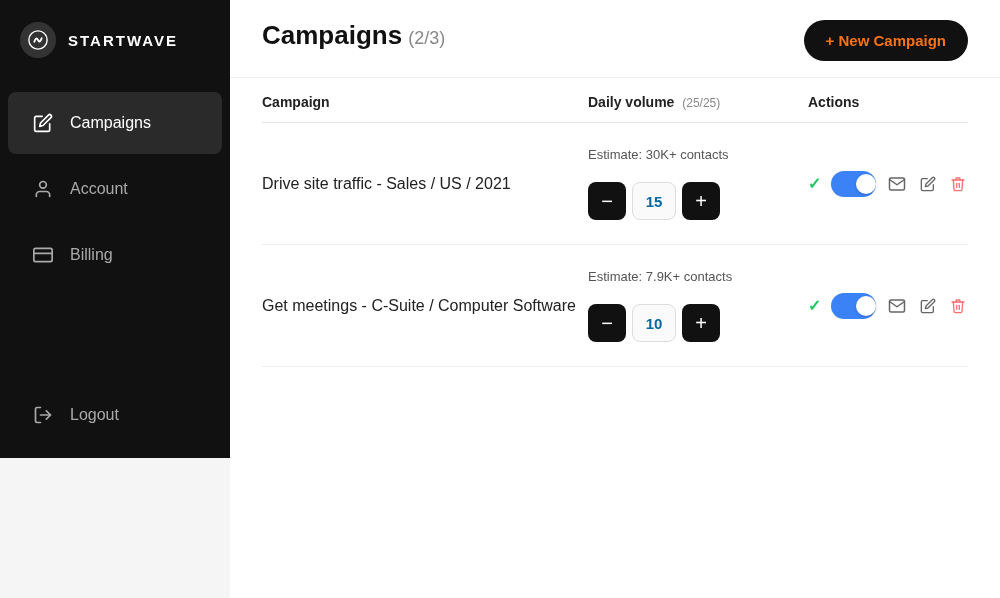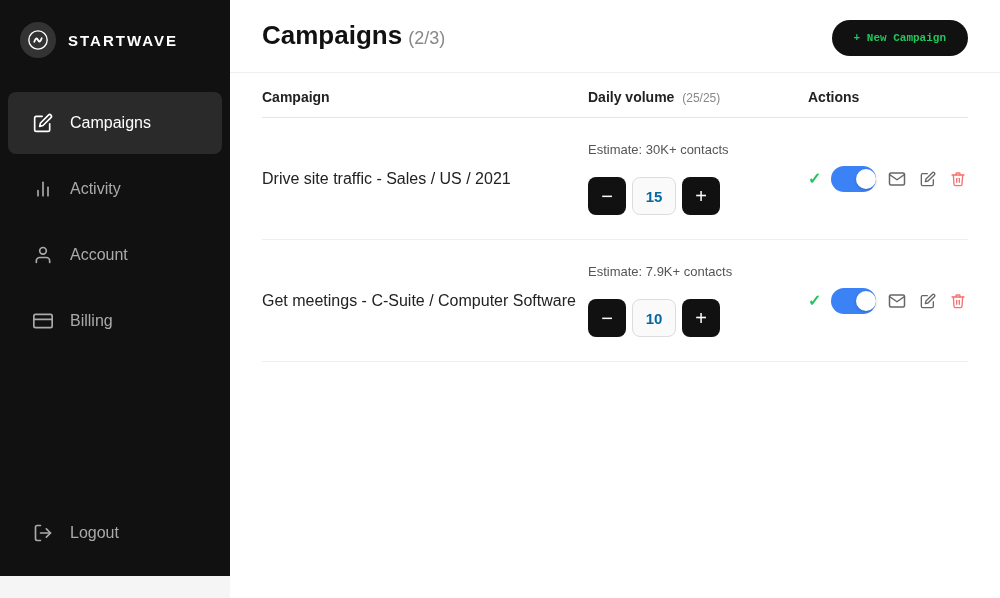--- a/index.html
+++ b/index.html
@@ -6,21 +6,21 @@
     body { font-family: -apple-system, BlinkMacSystemFont, 'Segoe UI', sans-serif; display: flex; height: 598px; width: 1000px; overflow: hidden; background: #f5f5f5; }
 
     
     .sidebar {
       width: 230px;
       background: #111;
       color: #fff;
       display: flex;
       flex-direction: column;
       flex-shrink: 0;
-      height: 576px;
+      height: 458px;
     }
     .sidebar-logo {
       display: flex;
       align-items: center;
       padding: 22px 20px;
       gap: 12px;
     }
     .logo-icon {
       width: 36px;
       height: 36px;
@@ -87,31 +87,30 @@
       color: #111;
     }
     .page-title .count {
       font-size: 18px;
       font-weight: 400;
       color: #888;
       margin-left: 6px;
     }
     .new-campaign-btn {
       background: #111;
-      color: #22c55e;
+      color: #f97316;
       border: none;
       border-radius: 24px;
       padding: 12px 22px;
-      font-size: 11px;
+      font-size: 15px;
       font-weight: 600;
       cursor: pointer;
       display: flex;
       align-items: center;
       gap: 8px;
-      font-family: Liberation Mono, monospace;
     }
 
     
     .campaign-table {
       padding: 0 32px;
     }
     .table-header {
       display: flex;
       align-items: center;
       padding: 16px 0 12px 0;
@@ -248,30 +247,20 @@
         <svg viewBox="0 0 24 24" fill="none" stroke="currentColor" stroke-width="2" stroke-linecap="round" stroke-linejoin="round">
           <path d="M11 4H4a2 2 0 0 0-2 2v14a2 2 0 0 0 2 2h14a2 2 0 0 0 2-2v-7"></path>
           <path d="M18.5 2.5a2.121 2.121 0 0 1 3 3L12 15l-4 1 1-4 9.5-9.5z"></path>
         </svg>
       </span>
       <span>Campaigns</span>
     </div>
     <div class="sidebar-item">
       <span class="icon">
         <svg viewBox="0 0 24 24" fill="none" stroke="currentColor" stroke-width="2" stroke-linecap="round" stroke-linejoin="round">
-          <line x1="18" y1="20" x2="18" y2="10"></line>
-          <line x1="12" y1="20" x2="12" y2="4"></line>
-          <line x1="6" y1="20" x2="6" y2="14"></line>
-        </svg>
-      </span>
-      <span>Activity</span>
-    </div>
-    <div class="sidebar-item">
-      <span class="icon">
-        <svg viewBox="0 0 24 24" fill="none" stroke="currentColor" stroke-width="2" stroke-linecap="round" stroke-linejoin="round">
           <path d="M20 21v-2a4 4 0 0 0-4-4H8a4 4 0 0 0-4 4v2"></path>
           <circle cx="12" cy="7" r="4"></circle>
         </svg>
       </span>
       <span>Account</span>
     </div>
     <div class="sidebar-item">
       <span class="icon">
         <svg viewBox="0 0 24 24" fill="none" stroke="currentColor" stroke-width="2" stroke-linecap="round" stroke-linejoin="round">
           <rect x="1" y="4" width="22" height="16" rx="2" ry="2"></rect>

